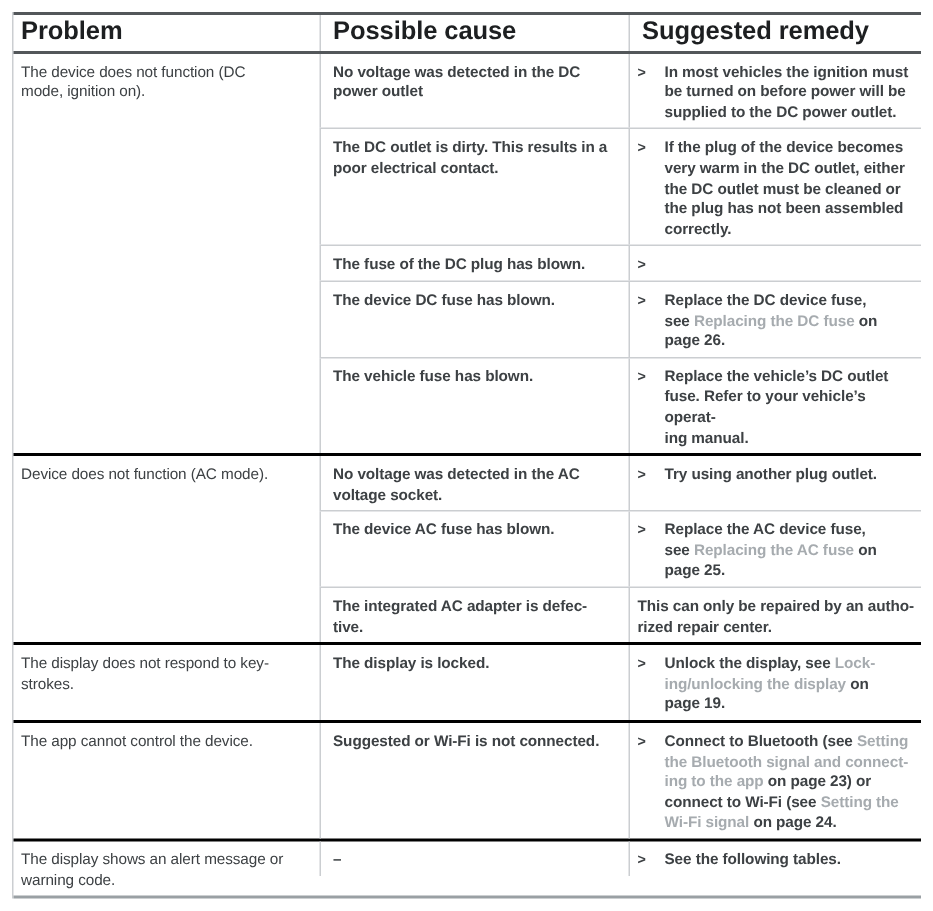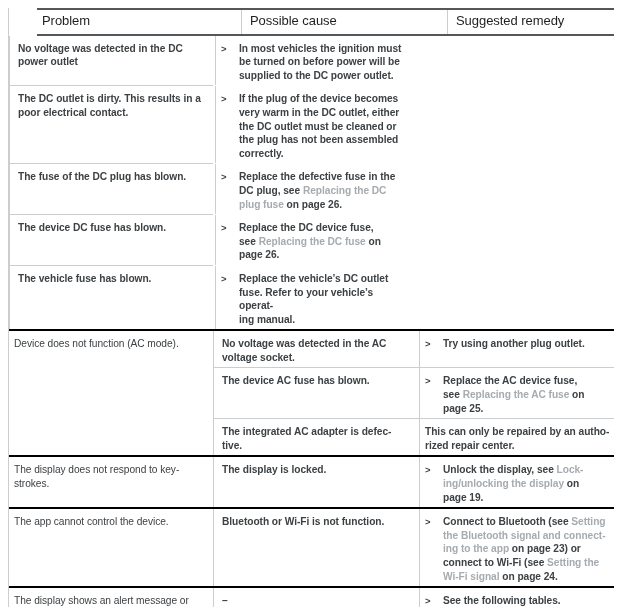--- a/index.html
+++ b/index.html
@@ -21,24 +21,23 @@
     color: #3d4144;
     font-size: 10.2px;
     line-height: 13.6px;
     letter-spacing: -0.05px;
   }
   .table-header {
     display: grid;
     grid-template-columns: 204px 206px 195px;
     border-top: 2px solid #53575a;
     border-bottom: 2px solid #53575a;
-    font-weight: normal;
+    font-weight: bold;
     color: #1d1f21;
-    font-size: 13px;
-    margin-left: 28px;
+    font-size: 17px;
   }
   .header-cell { padding: 4px 4px 6px 5px; box-sizing: border-box; }
   .header-cell.bordered { border-left: 1px solid #cbced1; padding-left: 8px; }
   .table-body { border-bottom: 2px solid #9aa0a4; }
   .problem-row {
     display: grid;
     grid-template-columns: 204px 401px;
   }
   .problem-row + .problem-row { border-top: 2px solid #000000; }
   .problem-cell { padding: 6px 6px 3px 5px; box-sizing: border-box; }
@@ -74,20 +73,22 @@
 <body>
 
 <div class="doc-table">
   <div class="table-header">
     <div class="header-cell">Problem</div>
     <div class="header-cell bordered">Possible cause</div>
     <div class="header-cell bordered">Suggested remedy</div>
   </div>
   <div class="table-body">
       <div class="problem-row">
+        <div class="problem-cell"><span class="pre">The device does not function (DC
+mode, ignition on).</span></div>
         <div class="entries">
           <div class="sub-row">
             <div class="cause-cell"><span class="pre">No voltage was detected in the DC
 power outlet</span></div>
             <div class="remedy-cell">
               <span class="chevron">&gt;</span>
               <div class="pre"><span>In most vehicles the ignition must
 be turned on before power will be
 supplied to the DC power outlet.</span></div>
             </div>
@@ -101,23 +102,20 @@
 very warm in the DC outlet, either
 the DC outlet must be cleaned or
 the plug has not been assembled
 correctly.</span></div>
             </div>
           </div>
           <div class="sub-row">
             <div class="cause-cell"><span class="pre">The fuse of the DC plug has blown.</span></div>
             <div class="remedy-cell">
               <span class="chevron">&gt;</span>
-              <div class="pre"><span>Replace the defective fuse in the
-DC plug, see </span><span class="muted">Replacing the DC
-plug fuse</span><span> on page 26.</span></div>
             </div>
           </div>
           <div class="sub-row">
             <div class="cause-cell"><span class="pre">The device DC fuse has blown.</span></div>
             <div class="remedy-cell">
               <span class="chevron">&gt;</span>
               <div class="pre"><span>Replace the DC device fuse,
 see </span><span class="muted">Replacing the DC fuse</span><span> on
 page 26.</span></div>
             </div>
@@ -175,21 +173,21 @@
 ing/unlocking the display</span><span> on
 page 19.</span></div>
             </div>
           </div>
         </div>
       </div>
       <div class="problem-row">
         <div class="problem-cell"><span class="pre">The app cannot control the device.</span></div>
         <div class="entries">
           <div class="sub-row">
-            <div class="cause-cell"><span class="pre">Bluetooth or Wi-Fi is not function.</span></div>
+            <div class="cause-cell"><span class="pre">Suggested or Wi-Fi is not connected.</span></div>
             <div class="remedy-cell">
               <span class="chevron">&gt;</span>
               <div class="pre"><span>Connect to Bluetooth (see </span><span class="muted">Setting
 the Bluetooth signal and connect-
 ing to the app</span><span> on page 23) or
 connect to Wi-Fi (see </span><span class="muted">Setting the
 Wi-Fi signal</span><span> on page 24.</span></div>
             </div>
           </div>
         </div>

